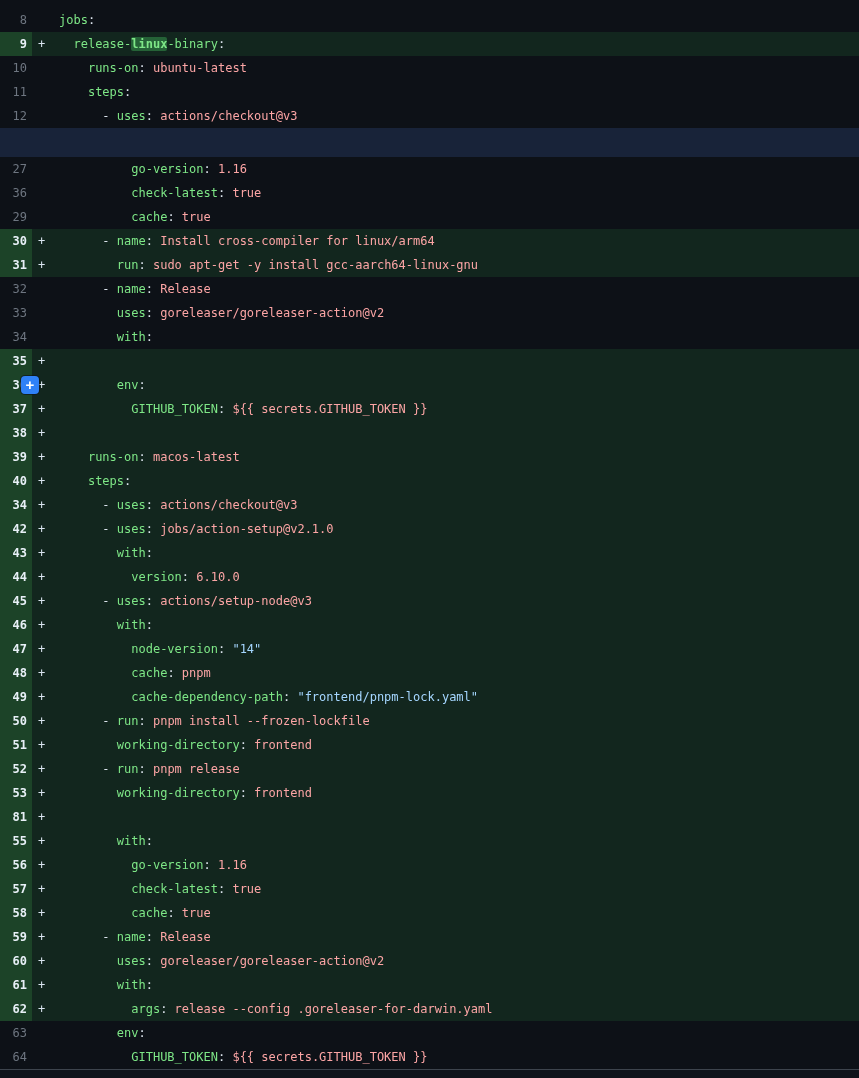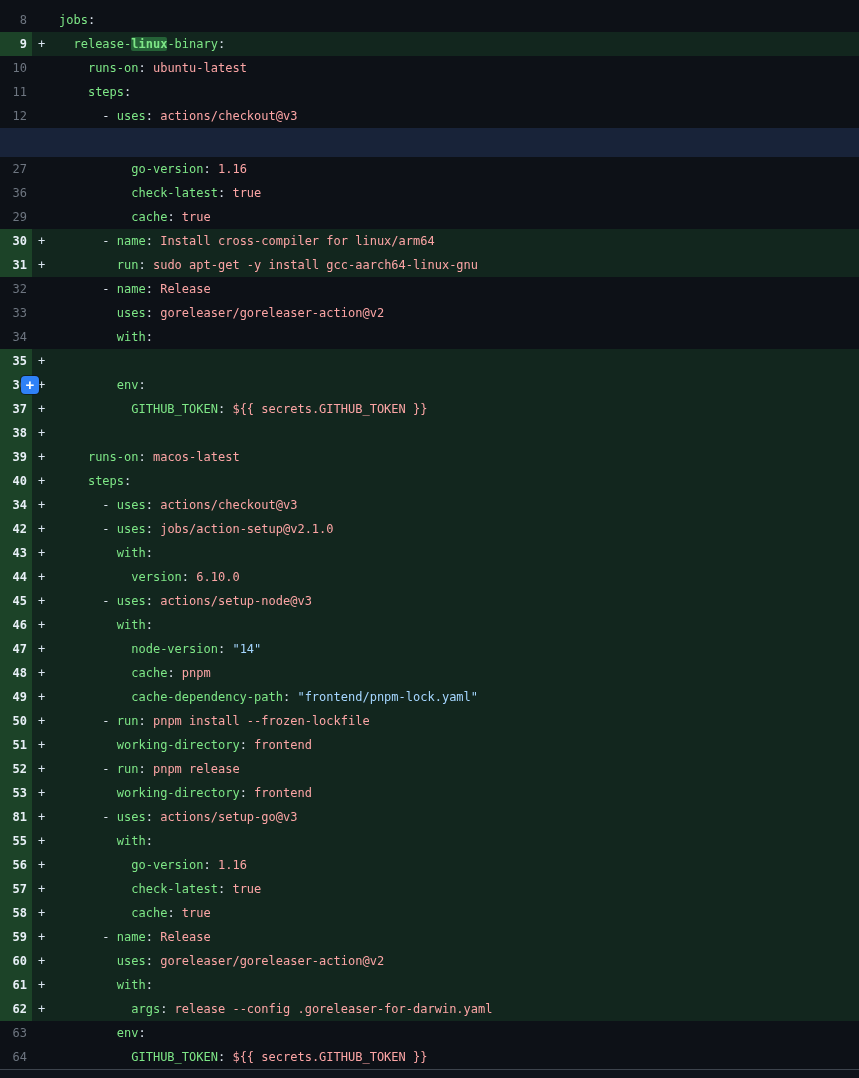--- a/index.html
+++ b/index.html
@@ -66,21 +66,21 @@
       <div class="row add"><span class="ln">44</span><span class="marker">+</span><span class="code"><span class="seg-p">          </span><span class="seg-k">version</span><span class="seg-p">: </span><span class="seg-v">6.10.0</span></span></div>
       <div class="row add"><span class="ln">45</span><span class="marker">+</span><span class="code"><span class="seg-p">      - </span><span class="seg-k">uses</span><span class="seg-p">: </span><span class="seg-v">actions/setup-node@v3</span></span></div>
       <div class="row add"><span class="ln">46</span><span class="marker">+</span><span class="code"><span class="seg-p">        </span><span class="seg-k">with</span><span class="seg-p">:</span></span></div>
       <div class="row add"><span class="ln">47</span><span class="marker">+</span><span class="code"><span class="seg-p">          </span><span class="seg-k">node-version</span><span class="seg-p">: </span><span class="seg-s">"14"</span></span></div>
       <div class="row add"><span class="ln">48</span><span class="marker">+</span><span class="code"><span class="seg-p">          </span><span class="seg-k">cache</span><span class="seg-p">: </span><span class="seg-v">pnpm</span></span></div>
       <div class="row add"><span class="ln">49</span><span class="marker">+</span><span class="code"><span class="seg-p">          </span><span class="seg-k">cache-dependency-path</span><span class="seg-p">: </span><span class="seg-s">"frontend/pnpm-lock.yaml"</span></span></div>
       <div class="row add"><span class="ln">50</span><span class="marker">+</span><span class="code"><span class="seg-p">      - </span><span class="seg-k">run</span><span class="seg-p">: </span><span class="seg-v">pnpm install --frozen-lockfile</span></span></div>
       <div class="row add"><span class="ln">51</span><span class="marker">+</span><span class="code"><span class="seg-p">        </span><span class="seg-k">working-directory</span><span class="seg-p">: </span><span class="seg-v">frontend</span></span></div>
       <div class="row add"><span class="ln">52</span><span class="marker">+</span><span class="code"><span class="seg-p">      - </span><span class="seg-k">run</span><span class="seg-p">: </span><span class="seg-v">pnpm release</span></span></div>
       <div class="row add"><span class="ln">53</span><span class="marker">+</span><span class="code"><span class="seg-p">        </span><span class="seg-k">working-directory</span><span class="seg-p">: </span><span class="seg-v">frontend</span></span></div>
-      <div class="row add"><span class="ln">81</span><span class="marker">+</span><span class="code"><span class="seg-p">      - </span><span class="seg-k">uses</span><span class="seg-p">: </span><span class="seg-v">actions/setup-go@v3</span></span></div>
+      <div class="row add"><span class="ln">81</span><span class="marker">+</span></div>
       <div class="row add"><span class="ln">55</span><span class="marker">+</span><span class="code"><span class="seg-p">        </span><span class="seg-k">with</span><span class="seg-p">:</span></span></div>
       <div class="row add"><span class="ln">56</span><span class="marker">+</span><span class="code"><span class="seg-p">          </span><span class="seg-k">go-version</span><span class="seg-p">: </span><span class="seg-v">1.16</span></span></div>
       <div class="row add"><span class="ln">57</span><span class="marker">+</span><span class="code"><span class="seg-p">          </span><span class="seg-k">check-latest</span><span class="seg-p">: </span><span class="seg-v">true</span></span></div>
       <div class="row add"><span class="ln">58</span><span class="marker">+</span><span class="code"><span class="seg-p">          </span><span class="seg-k">cache</span><span class="seg-p">: </span><span class="seg-v">true</span></span></div>
       <div class="row add"><span class="ln">59</span><span class="marker">+</span><span class="code"><span class="seg-p">      - </span><span class="seg-k">name</span><span class="seg-p">: </span><span class="seg-v">Release</span></span></div>
       <div class="row add"><span class="ln">60</span><span class="marker">+</span><span class="code"><span class="seg-p">        </span><span class="seg-k">uses</span><span class="seg-p">: </span><span class="seg-v">goreleaser/goreleaser-action@v2</span></span></div>
       <div class="row add"><span class="ln">61</span><span class="marker">+</span><span class="code"><span class="seg-p">        </span><span class="seg-k">with</span><span class="seg-p">:</span></span></div>
       <div class="row add"><span class="ln">62</span><span class="marker">+</span><span class="code"><span class="seg-p">          </span><span class="seg-k">args</span><span class="seg-p">: </span><span class="seg-v">release --config .goreleaser-for-darwin.yaml</span></span></div>
       <div class="row context"><span class="ln">63</span><span class="code"><span class="seg-p">        </span><span class="seg-k">env</span><span class="seg-p">:</span></span></div>
       <div class="row context"><span class="ln">64</span><span class="code"><span class="seg-p">          </span><span class="seg-k">GITHUB_TOKEN</span><span class="seg-p">: </span><span class="seg-v">${{ secrets.GITHUB_TOKEN }}</span></span></div>

